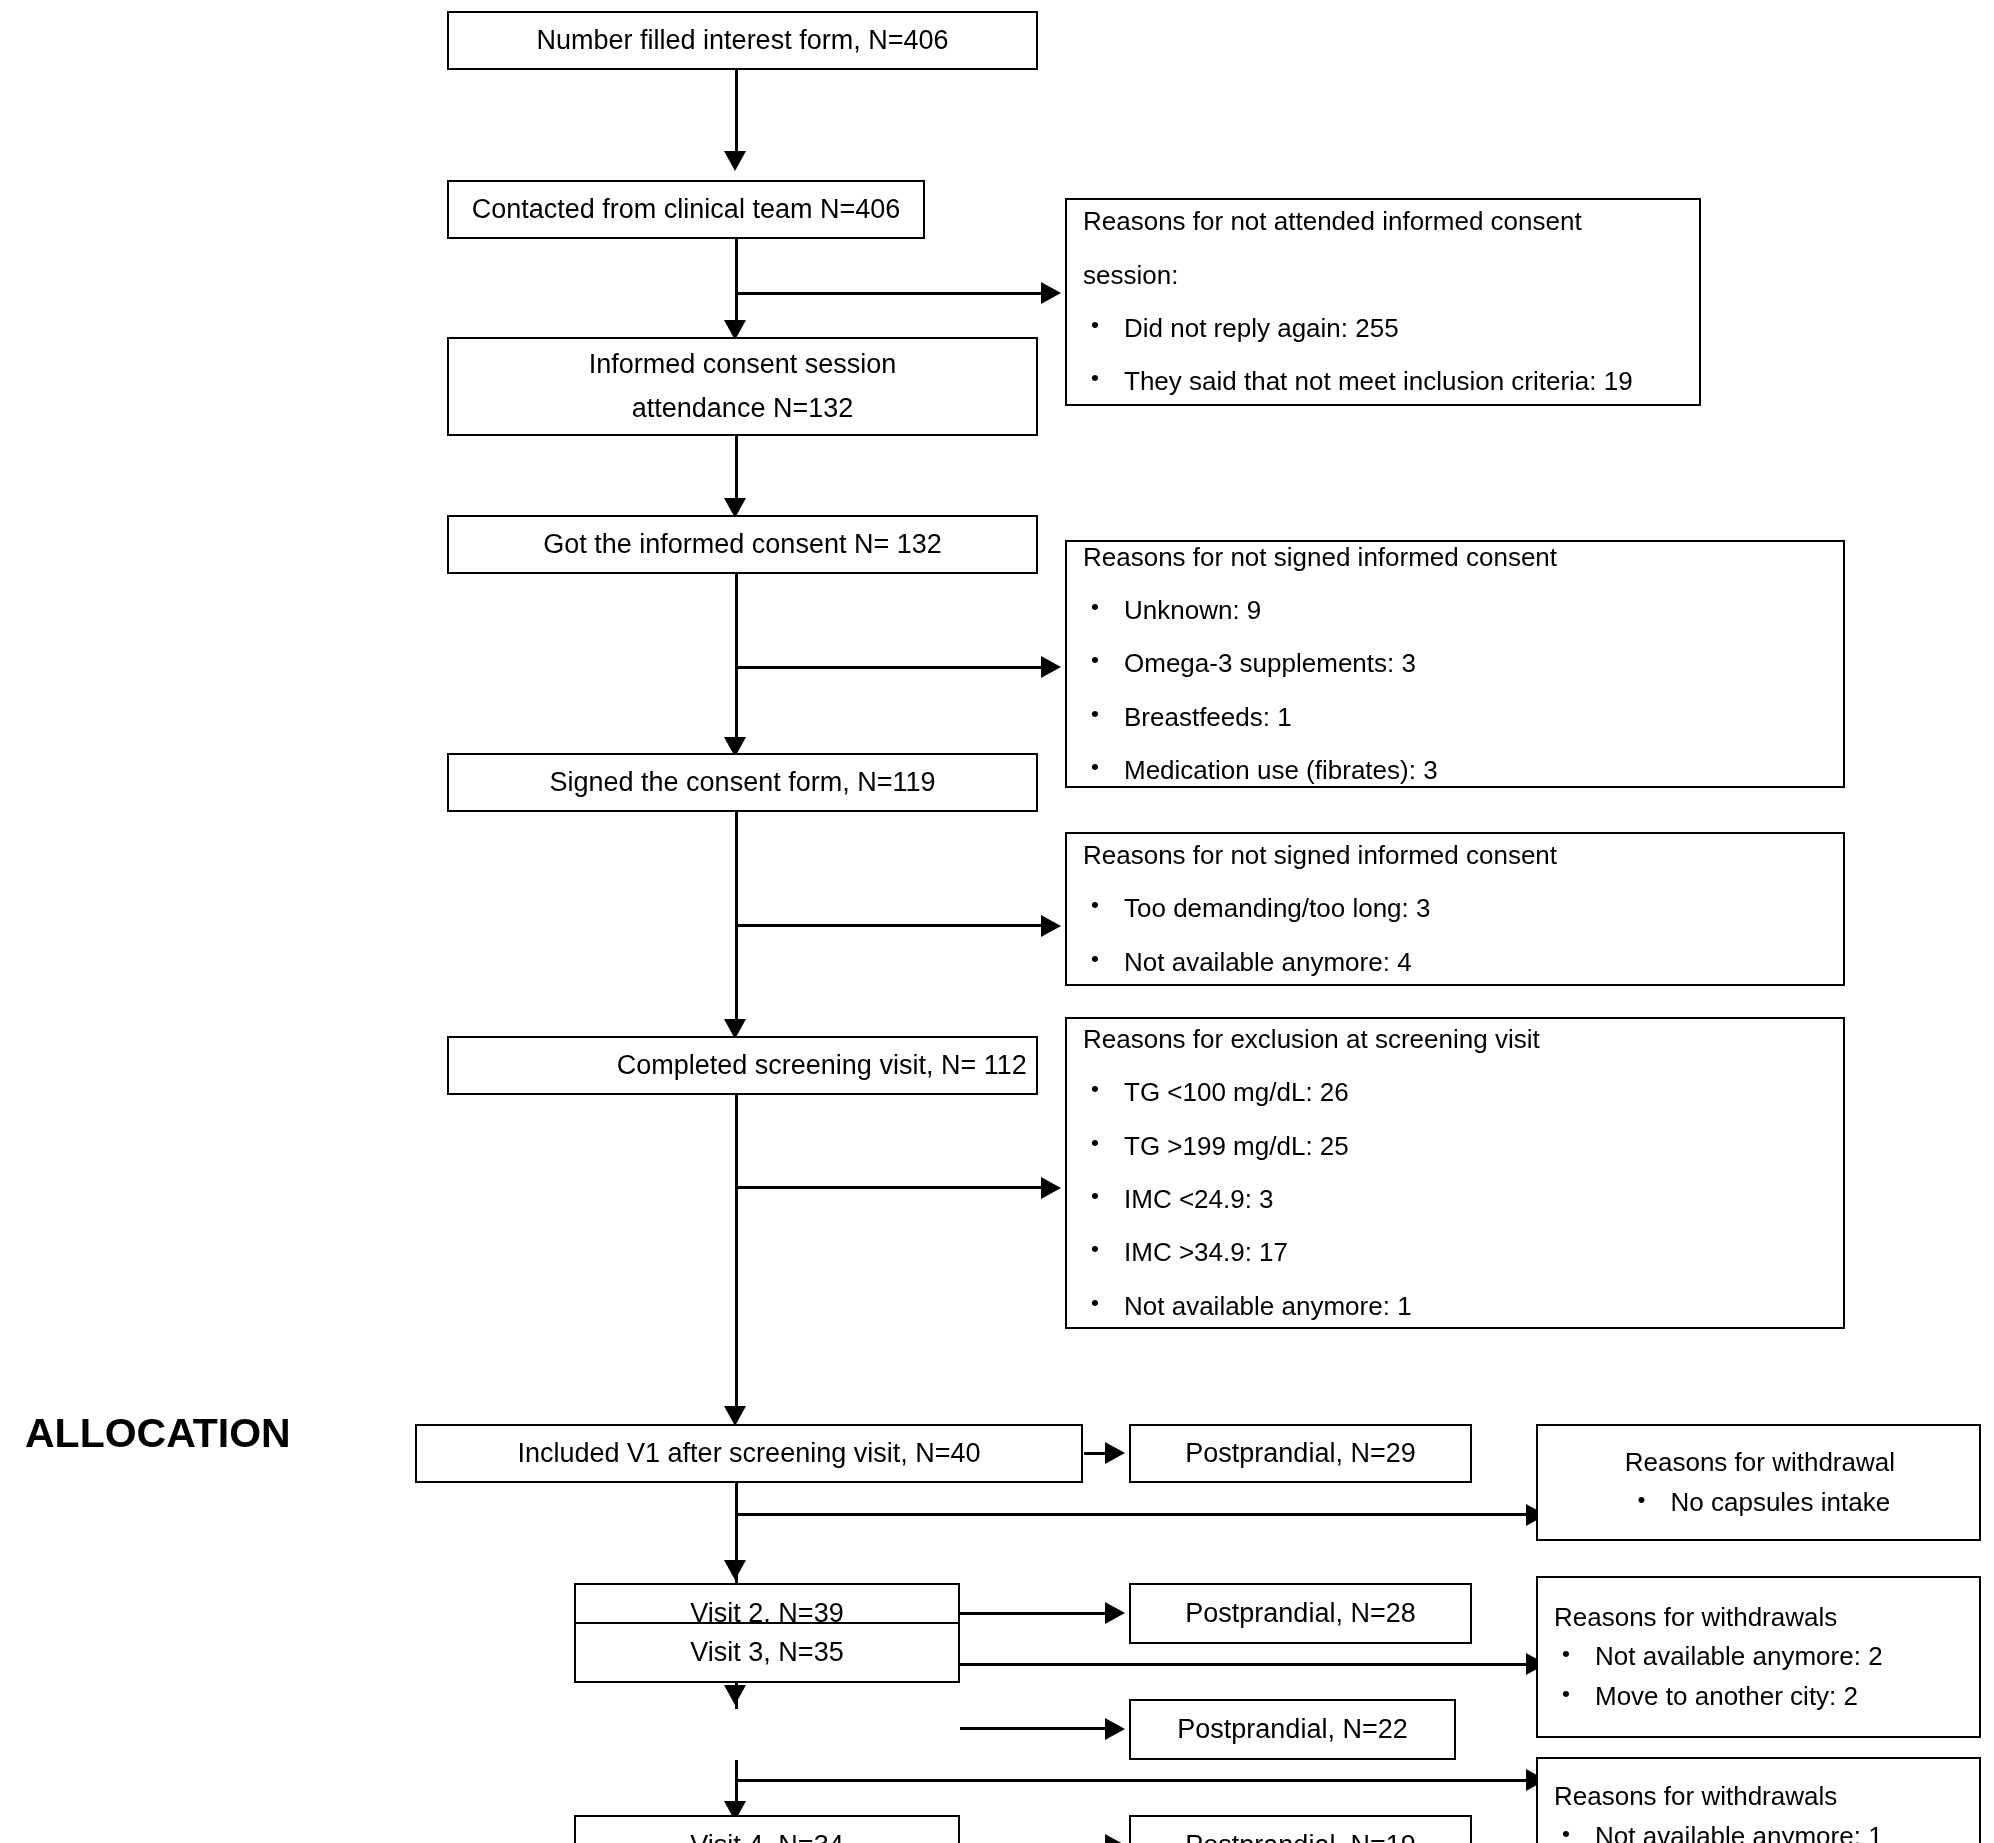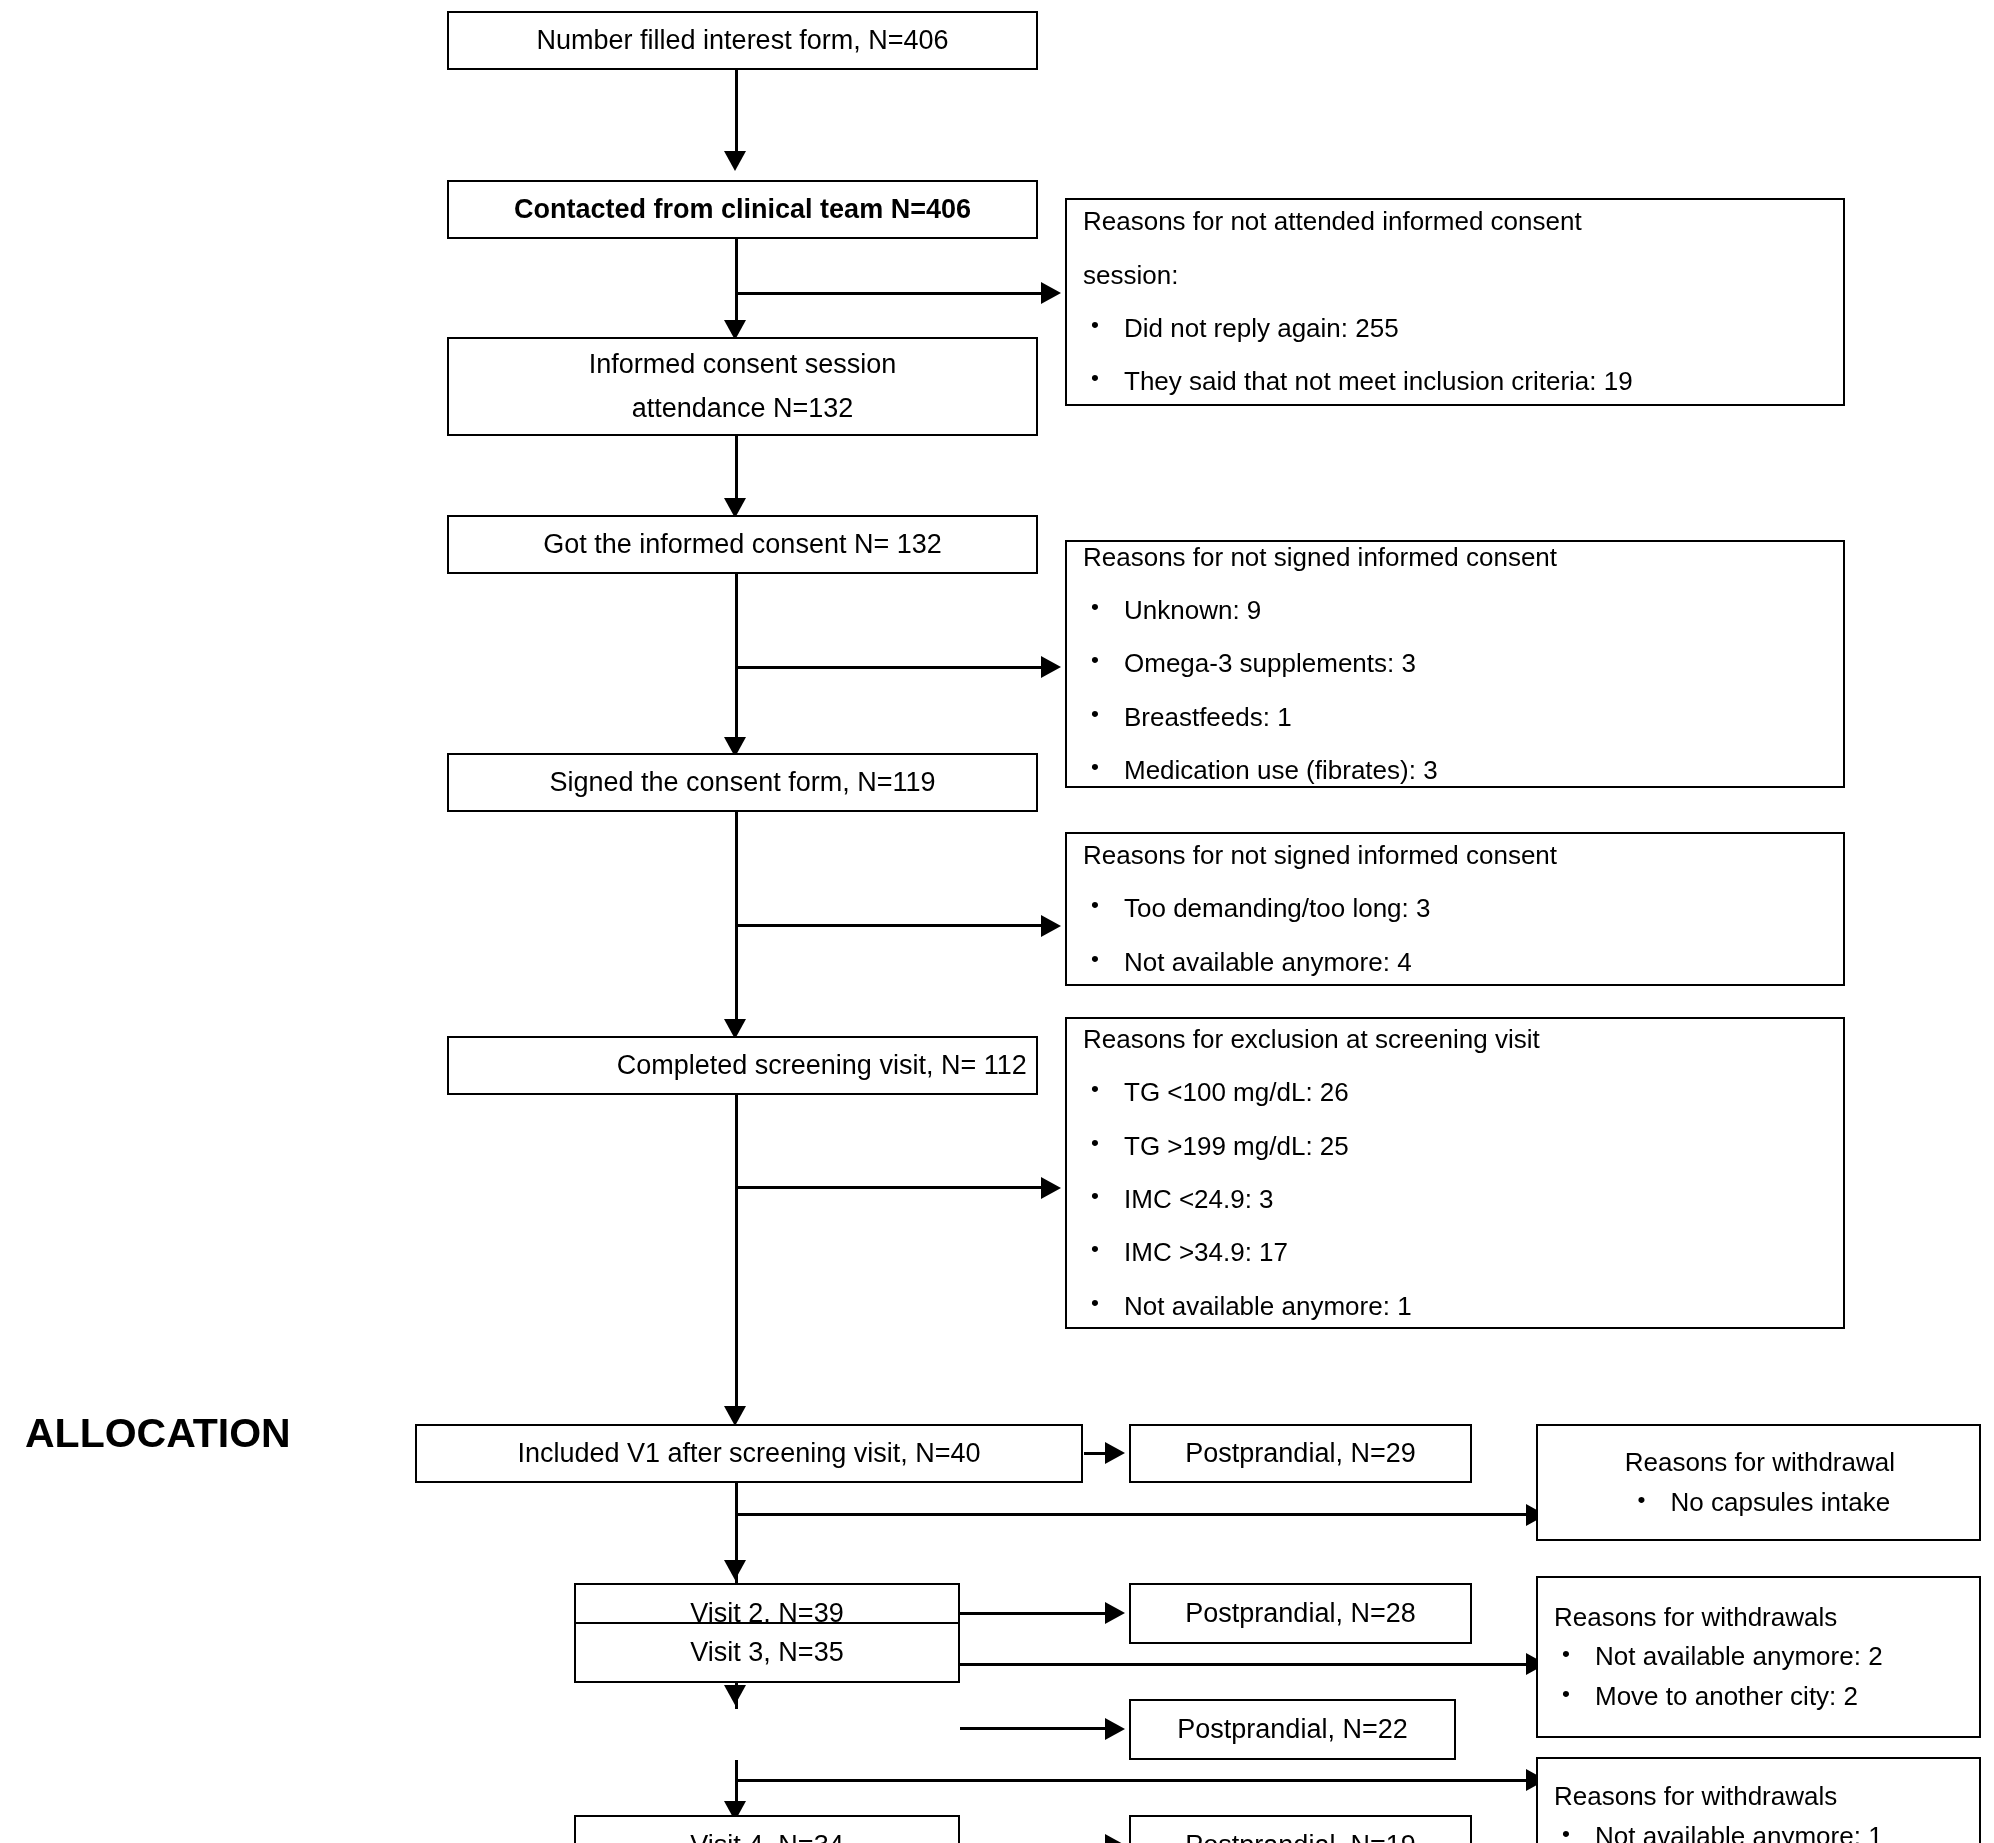--- a/index.html
+++ b/index.html
@@ -115,21 +115,21 @@
 
 <div id="canvas">
 
   <div class="box" style="left:447px; top:10.7px; width:591px; height:59px;">
     <span>Number filled interest form, N=406</span>
   </div>
 
   <div class="vline" style="left:735px; top:69px; height:87px;"></div>
   <div class="arrow-down" style="left:724px; top:151px;"></div>
 
-  <div class="box" style="left:447px; top:180px; width:591px; height:59px;font-weight:bold;">
+  <div class="box" style="left:447px; top:180px; width:478px; height:59px;">
     <span>Contacted from clinical team N=406</span>
   </div>
 
   <div class="vline" style="left:735px; top:238px; height:87px;"></div>
   <div class="arrow-down" style="left:724px; top:320px;"></div>
   <div class="hline" style="left:735px; top:292px; width:308px;"></div>
   <div class="arrow-right" style="left:1041px; top:282px;"></div>
 
   <div class="box two-line" style="left:447px; top:337px; width:591px; height:99px;">
     <span>Informed consent session</span>
@@ -219,21 +219,21 @@
   <div class="box" style="left:574px; top:1815px; width:386px; height:61px;">
     <span>Visit 4, N=34</span>
   </div>
 
   <div class="arrow-right" style="left:1105px; top:1834px;"></div>
 
   <div class="box" style="left:1129px; top:1815px; width:343px; height:61px;">
     <span>Postprandial, N=19</span>
   </div>
 
-  <div class="reason-box airy" style="left:1065px; top:198px; width:780px; height:208px;">
+  <div class="reason-box airy" style="left:1065px; top:198px; width:636px; height:208px;">
     <span class="reason-title">Reasons for not attended informed consent</span>
     <span class="reason-title">session:</span>
     <ul class="reason-list">
       <li>
         <span class="bullet">•</span>
         <span>Did not reply again: 255</span>
       </li>
       <li>
         <span class="bullet">•</span>
         <span>They said that not meet inclusion criteria: 19</span>

